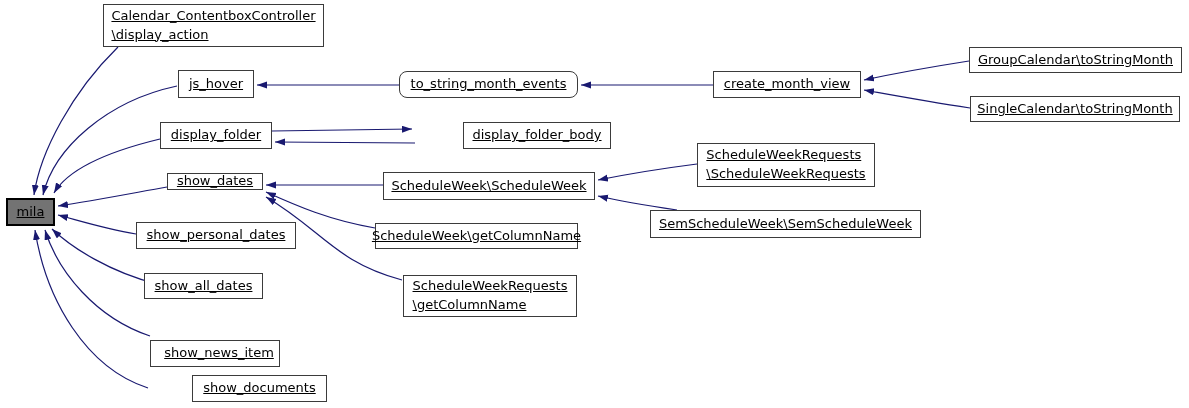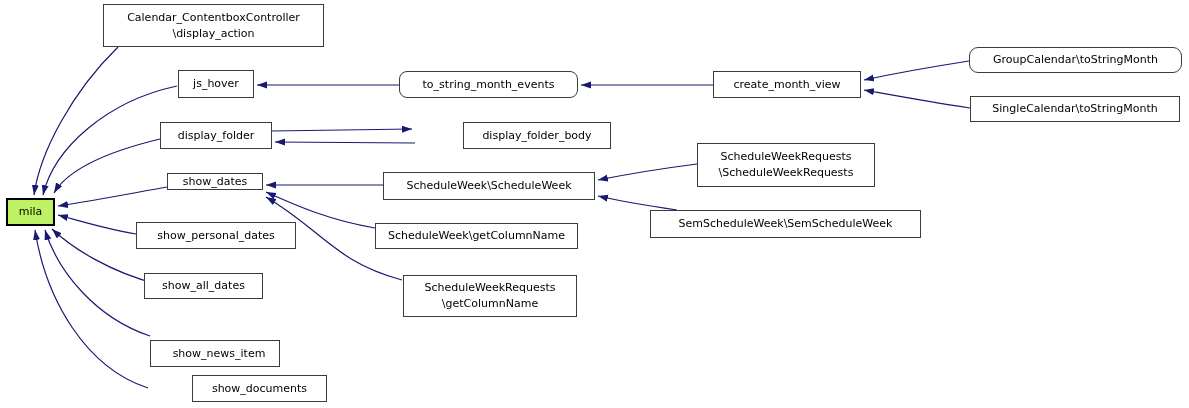--- a/index.html
+++ b/index.html
@@ -21,31 +21,31 @@
     top: 0;
     z-index: 0;
   }
   .node {
     position: absolute;
     box-sizing: border-box;
     z-index: 1;
     background: #ffffff;
     border: 1.5px solid #3b3b3b;
     color: #000000;
-    font-size: 11px;
+    font-size: 13px;
     line-height: 1.45;
     display: flex;
     align-items: center;
     justify-content: center;
-    text-align: center;
     white-space: pre-line;
     cursor: pointer;
+    text-decoration: underline;
   }
   .node.focus {
-    background: #bef264;
+    background: #737373;
     border: 2px solid #000000;
   }
   .edge {
     fill: none;
     stroke: #191970;
     stroke-width: 1.2;
   }
 </style>
 </head>
 <body>
@@ -83,21 +83,21 @@
 
   <div class="node" style="left:103px; top:4px; width:221px; height:43px;">Calendar_ContentboxController
 \display_action</div>
 
   <div class="node" style="left:178px; top:70px; width:76px; height:28px;">js_hover</div>
 
   <div class="node" style="left:399px; top:71px; width:179px; height:27px;border-radius:8px;">to_string_month_events</div>
 
   <div class="node" style="left:713px; top:71px; width:148px; height:27px;">create_month_view</div>
 
-  <div class="node" style="left:969px; top:47px; width:213px; height:26px;border-radius:9px;">GroupCalendar\toStringMonth</div>
+  <div class="node" style="left:969px; top:47px; width:213px; height:26px;">GroupCalendar\toStringMonth</div>
 
   <div class="node" style="left:970px; top:96px; width:210px; height:26px;">SingleCalendar\toStringMonth</div>
 
   <div class="node" style="left:160px; top:122px; width:112px; height:27px;">display_folder</div>
 
   <div class="node" style="left:415px; top:122px; width:148px; height:27px;margin-left:48px;">display_folder_body</div>
 
   <div class="node" style="left:167px; top:173px; width:96px; height:17px;">show_dates</div>
 
   <div class="node" style="left:383px; top:172px; width:212px; height:28px;">ScheduleWeek\ScheduleWeek</div>

